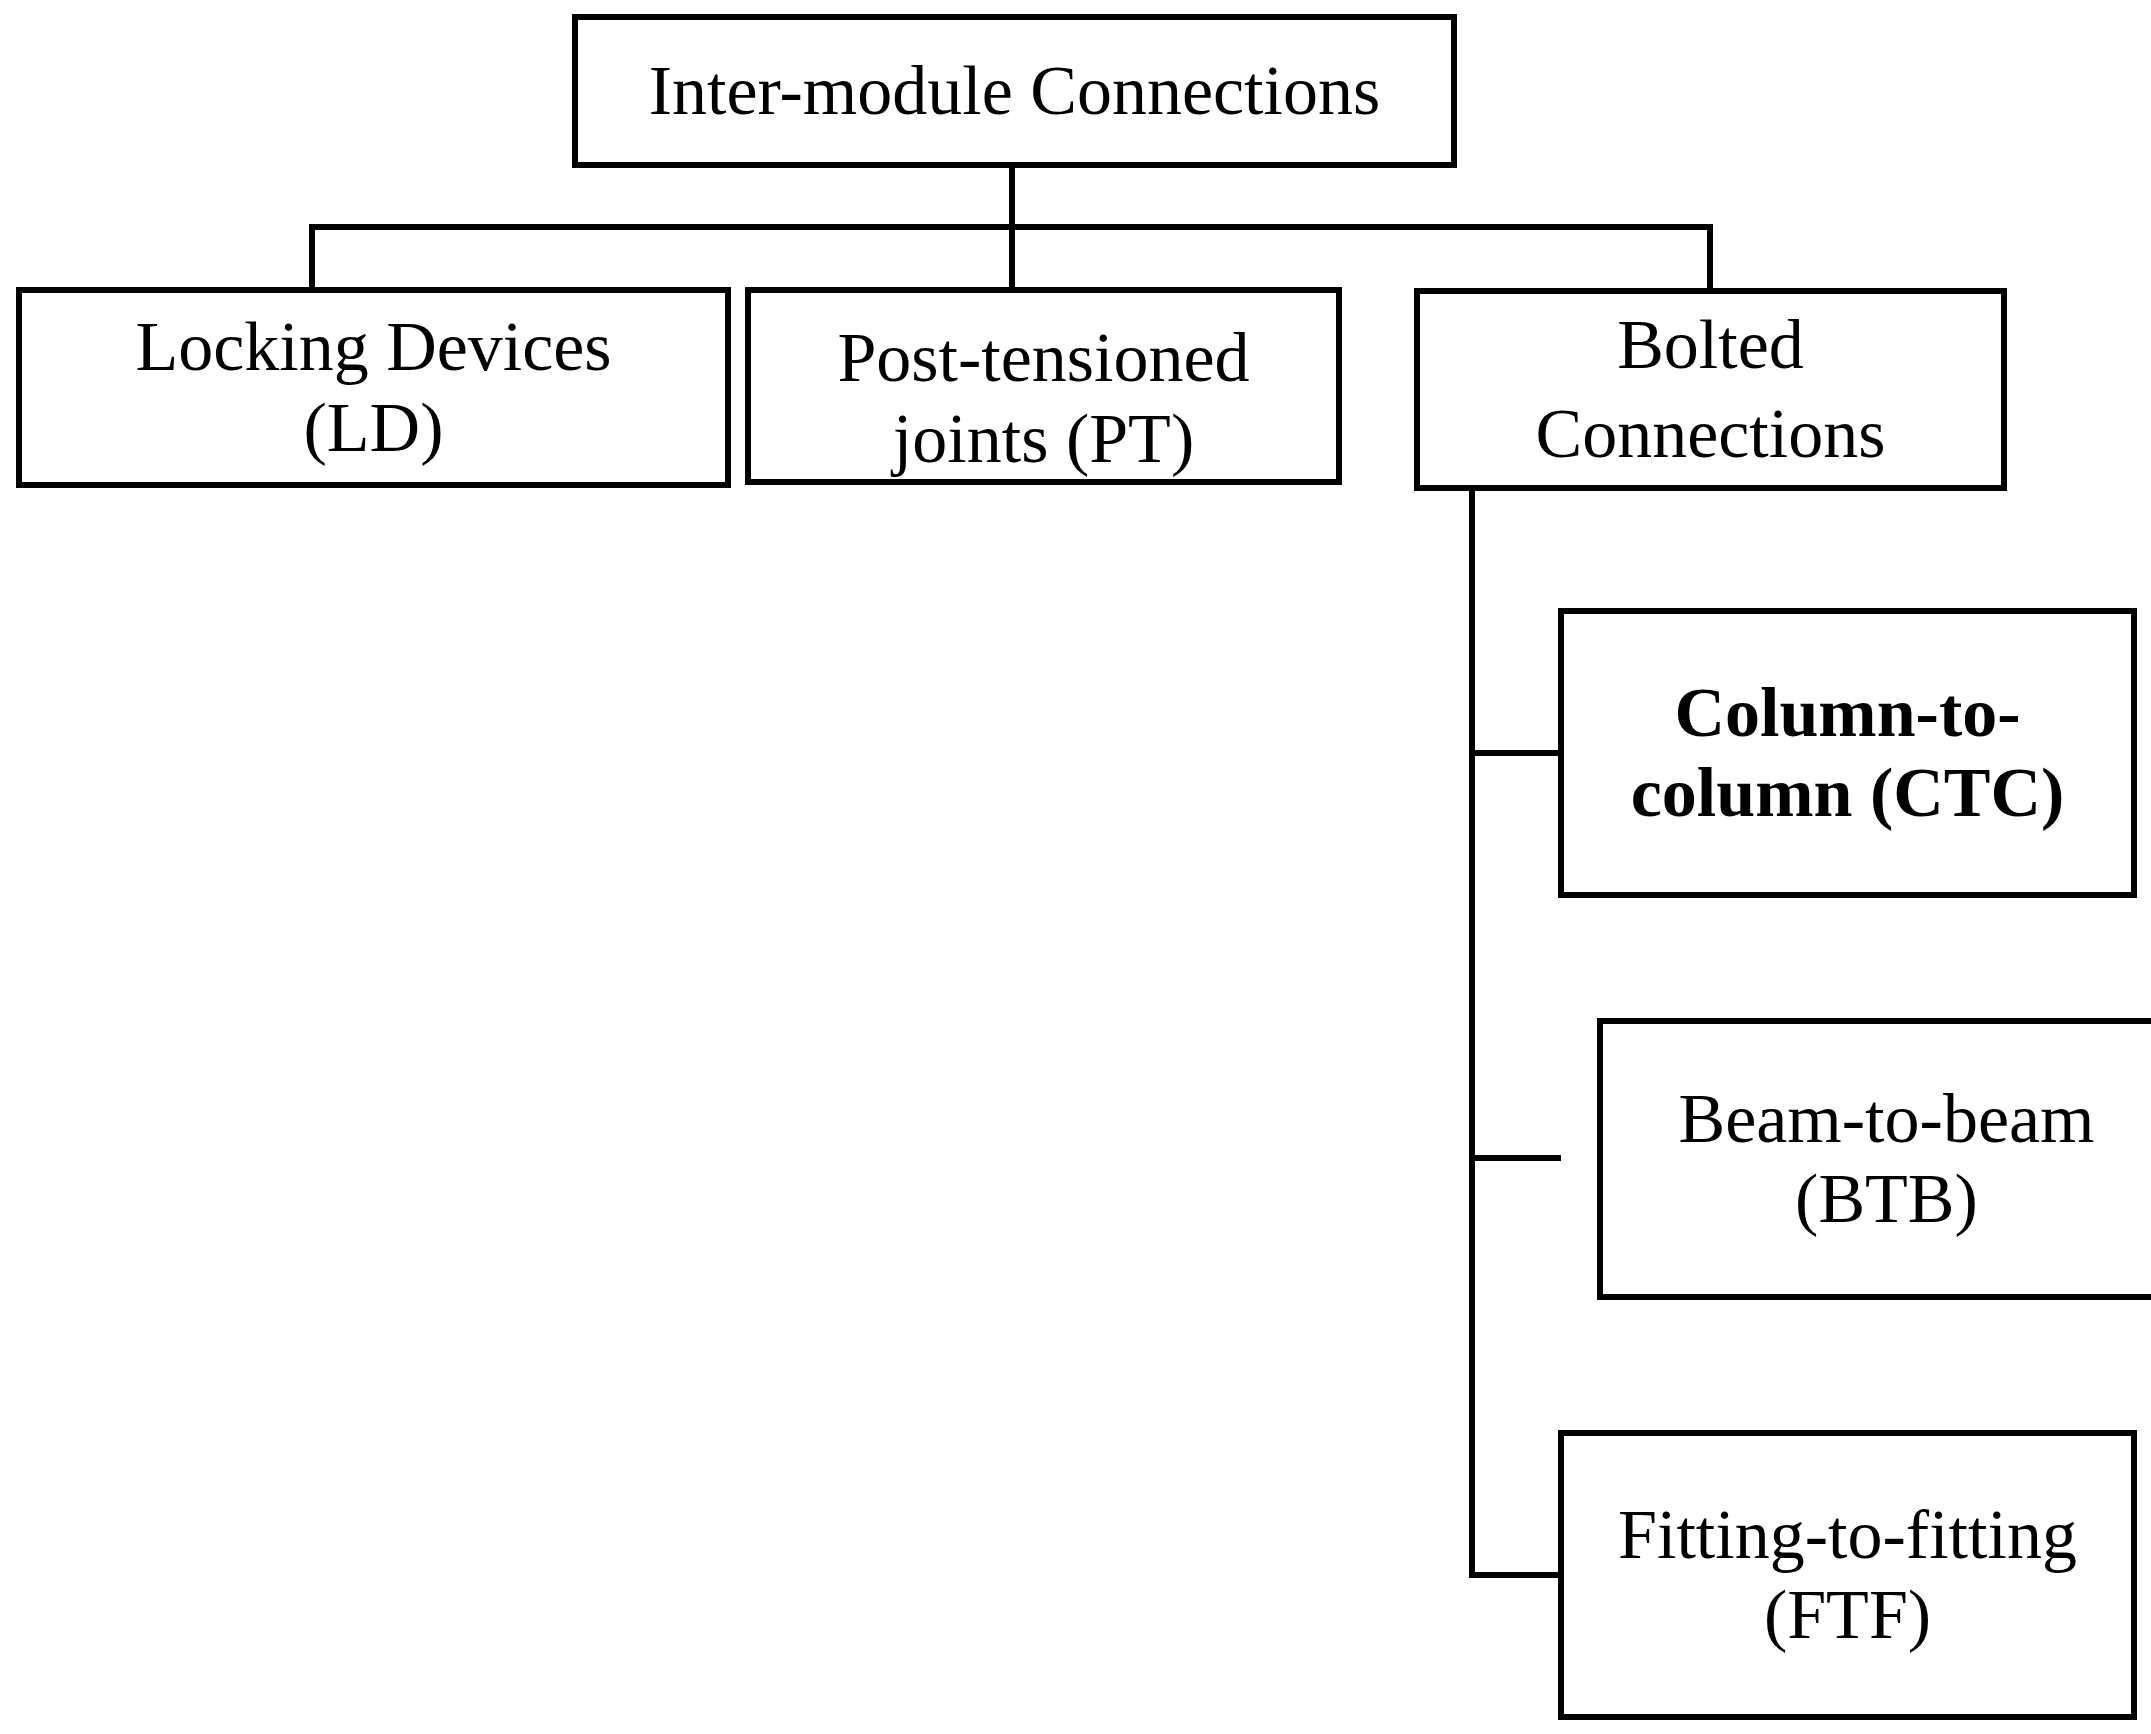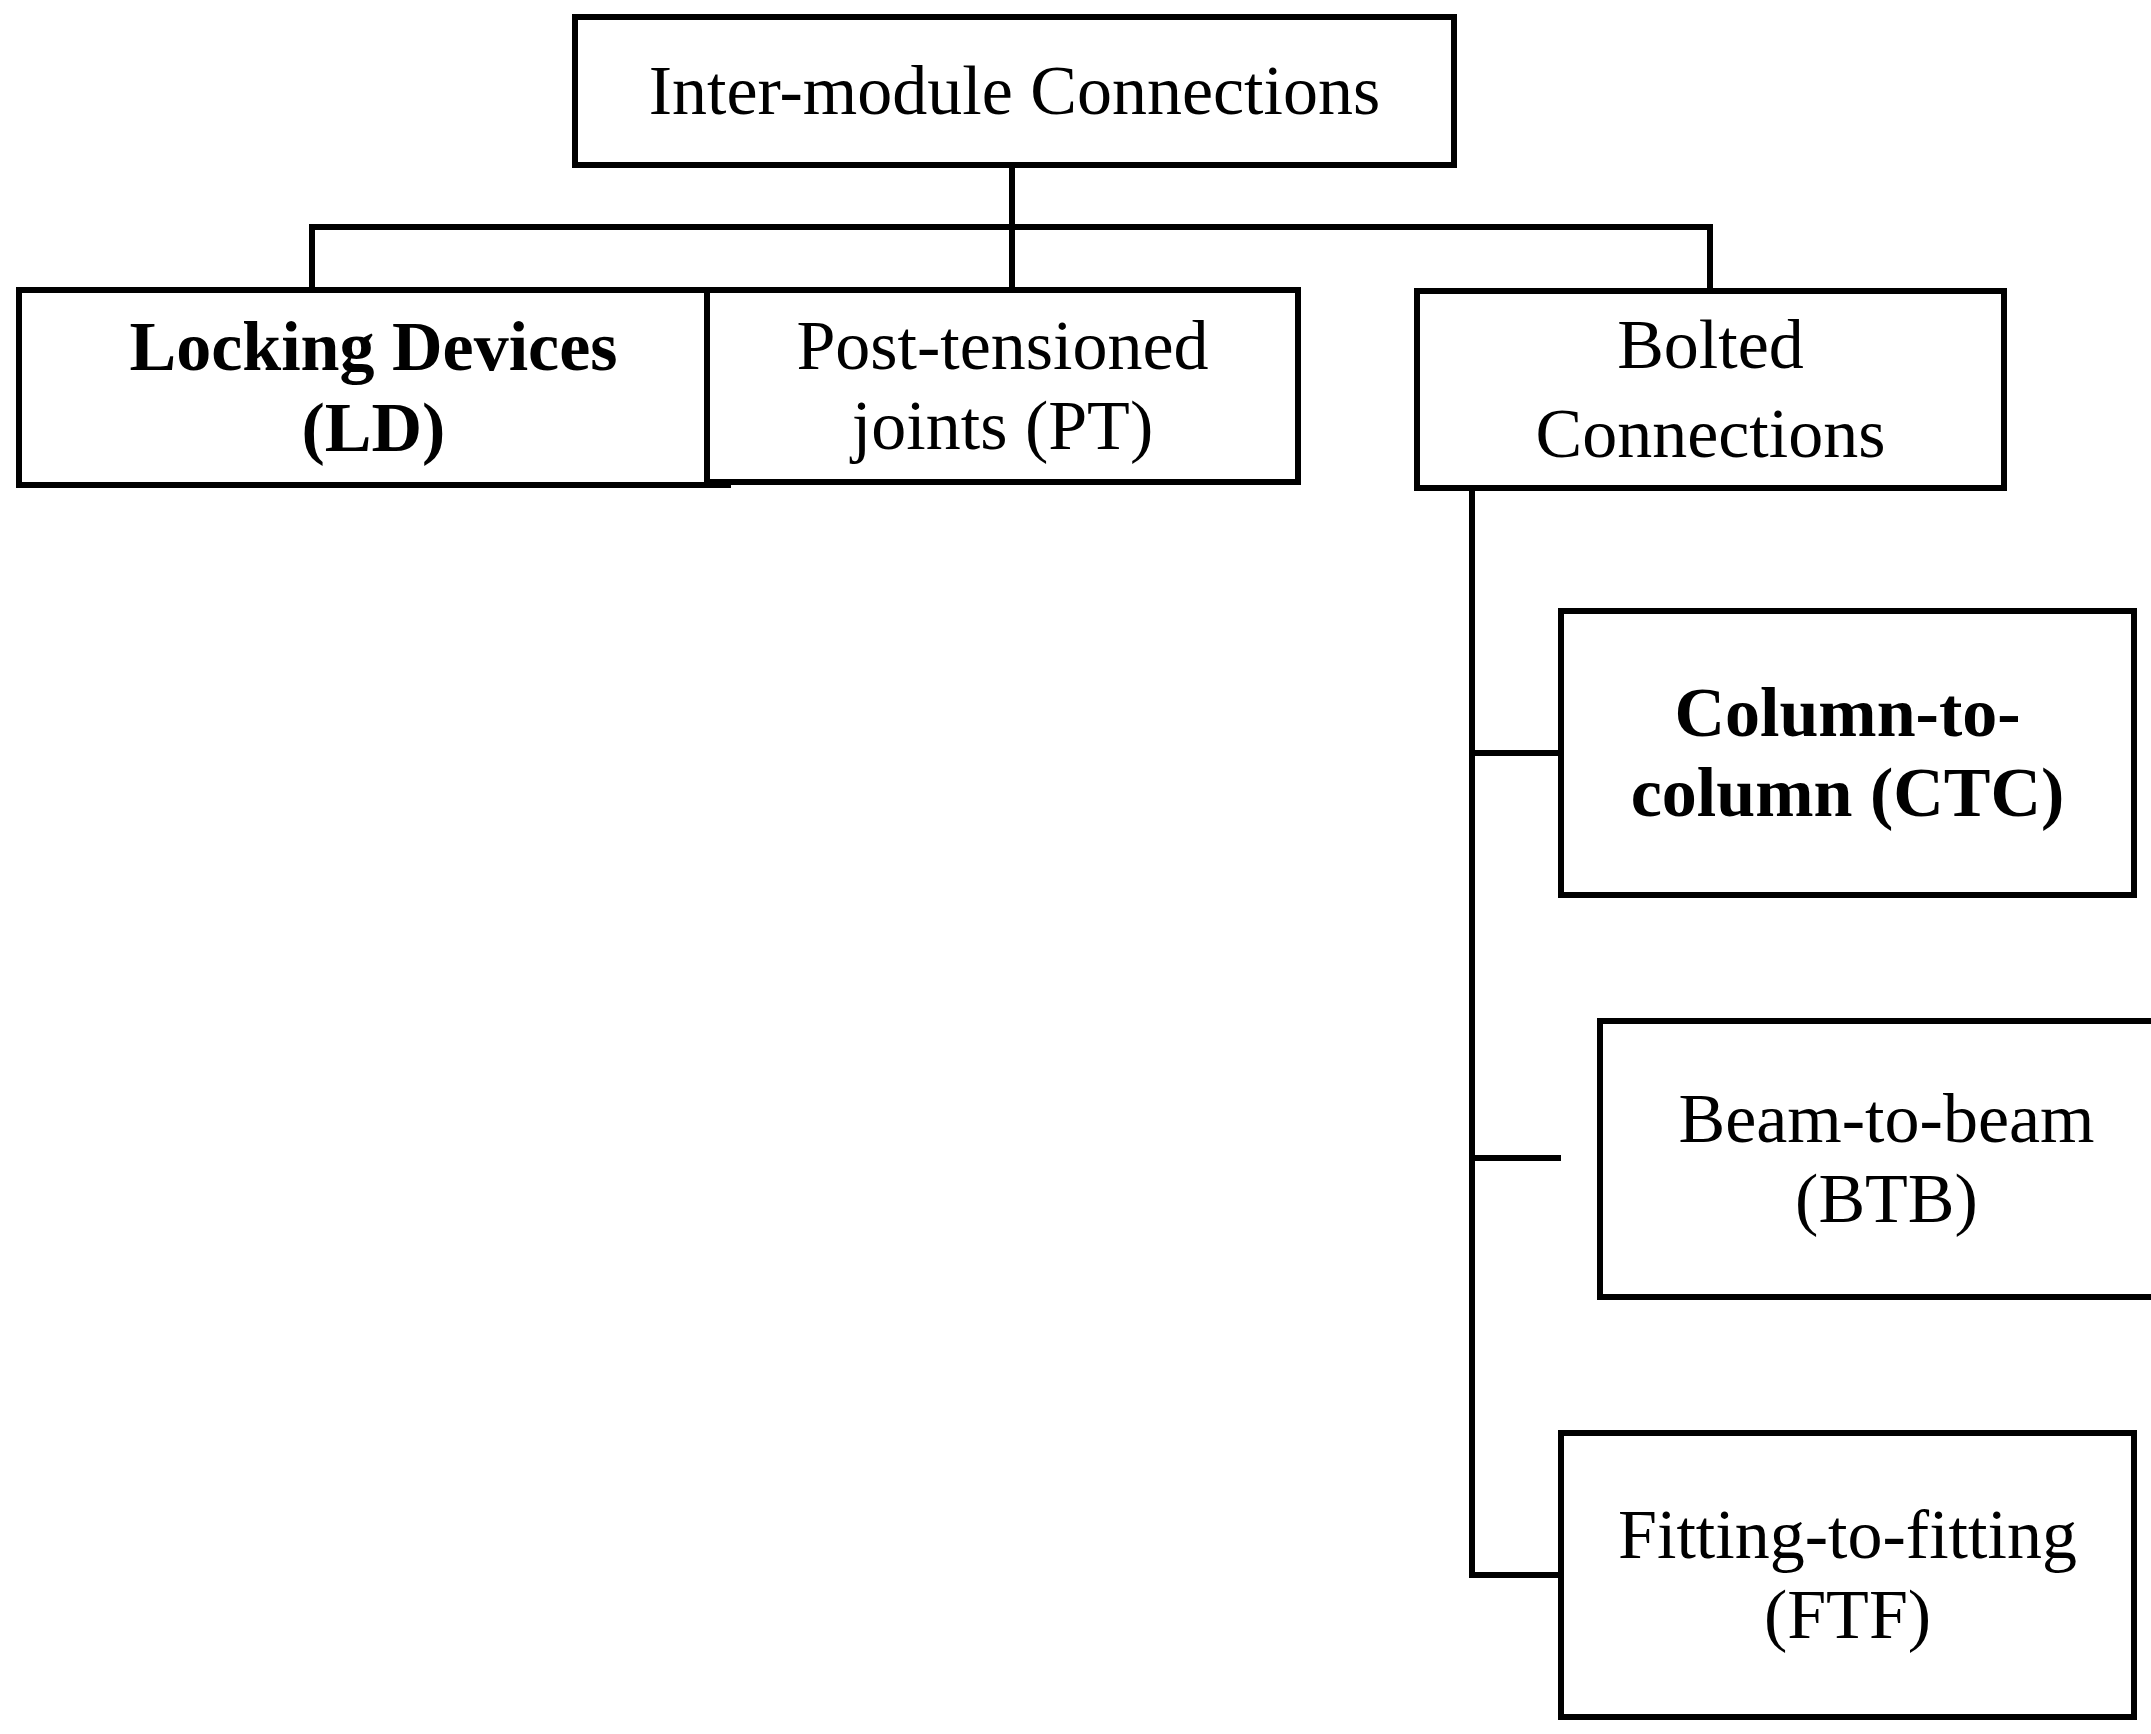--- a/index.html
+++ b/index.html
@@ -33,22 +33,22 @@
   .node .line {
     display: block;
     white-space: nowrap;
   }
   .conn {
     position: absolute;
     background: var(--ink, #000000);
   }
   
   .n-root   { left: 572px;  top: 14px;   width: 885px; height: 154px; }
-  .n-ld     { left: 16px;   top: 287px;  width: 715px; height: 201px; font-weight: bold; }
-  .n-pt     { left: 704px;  top: 287px;  width: 597px; height: 198px; }
+  .n-ld     { left: 16px;   top: 287px;  width: 715px; height: 201px; }
+  .n-pt     { left: 745px;  top: 287px;  width: 597px; height: 198px; justify-content: flex-end; }
   .n-bolted { left: 1414px; top: 288px;  width: 593px; height: 203px; gap: 8px; }
   .n-ctc    { left: 1558px; top: 608px;  width: 579px; height: 290px; font-weight: bold; }
   .n-btb    { left: 1558px; top: 1018px; width: 579px; height: 282px; margin-left: 39px; }
   .n-ftf    { left: 1558px; top: 1430px; width: 579px; height: 290px; }
   
   .c-root-drop  { left: 1009px; top: 168px;  width: 6px;    height: 121px; }
   .c-hbar       { left: 309px;  top: 224px;  width: 1404px; height: 6px;  }
   .c-drop-left  { left: 309px;  top: 224px;  width: 6px;    height: 65px; }
   .c-drop-right { left: 1707px; top: 224px;  width: 6px;    height: 66px; }
   .c-spine      { left: 1469px; top: 489px;  width: 6px;    height: 1089px; }

